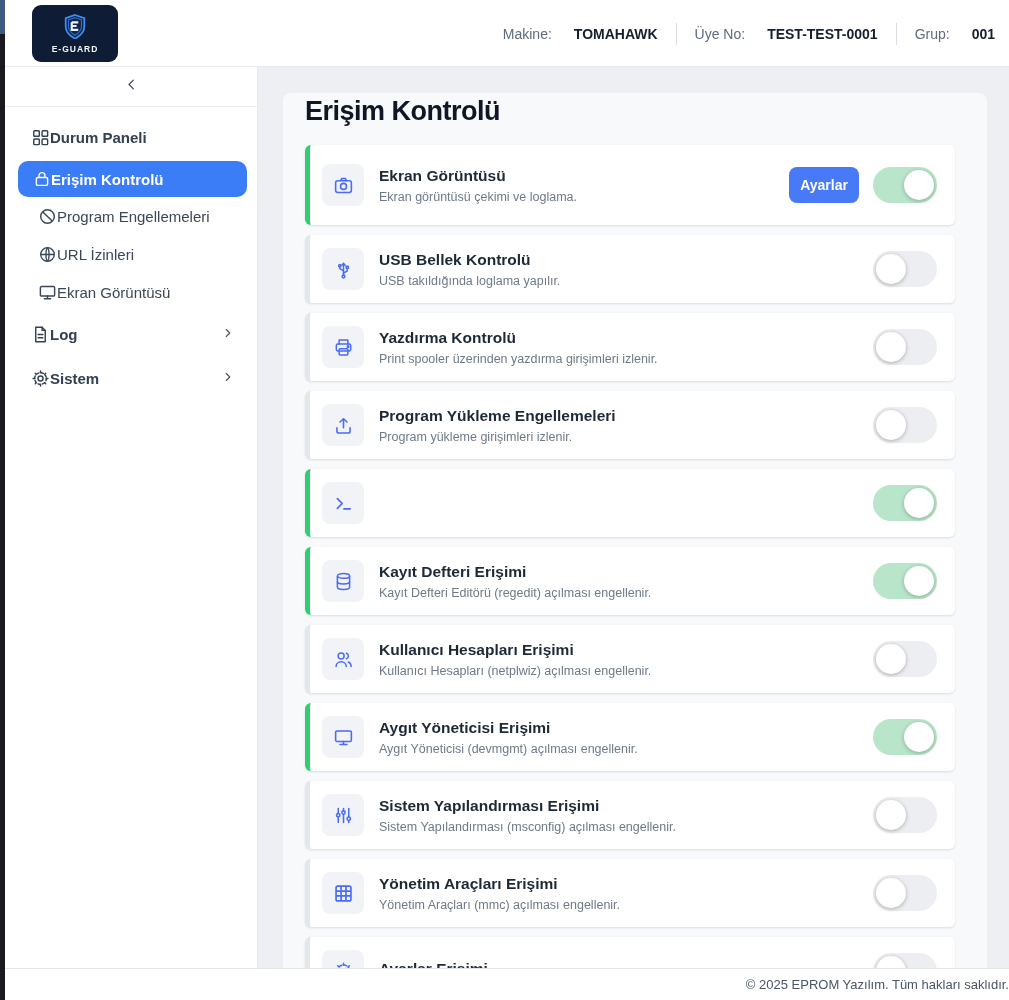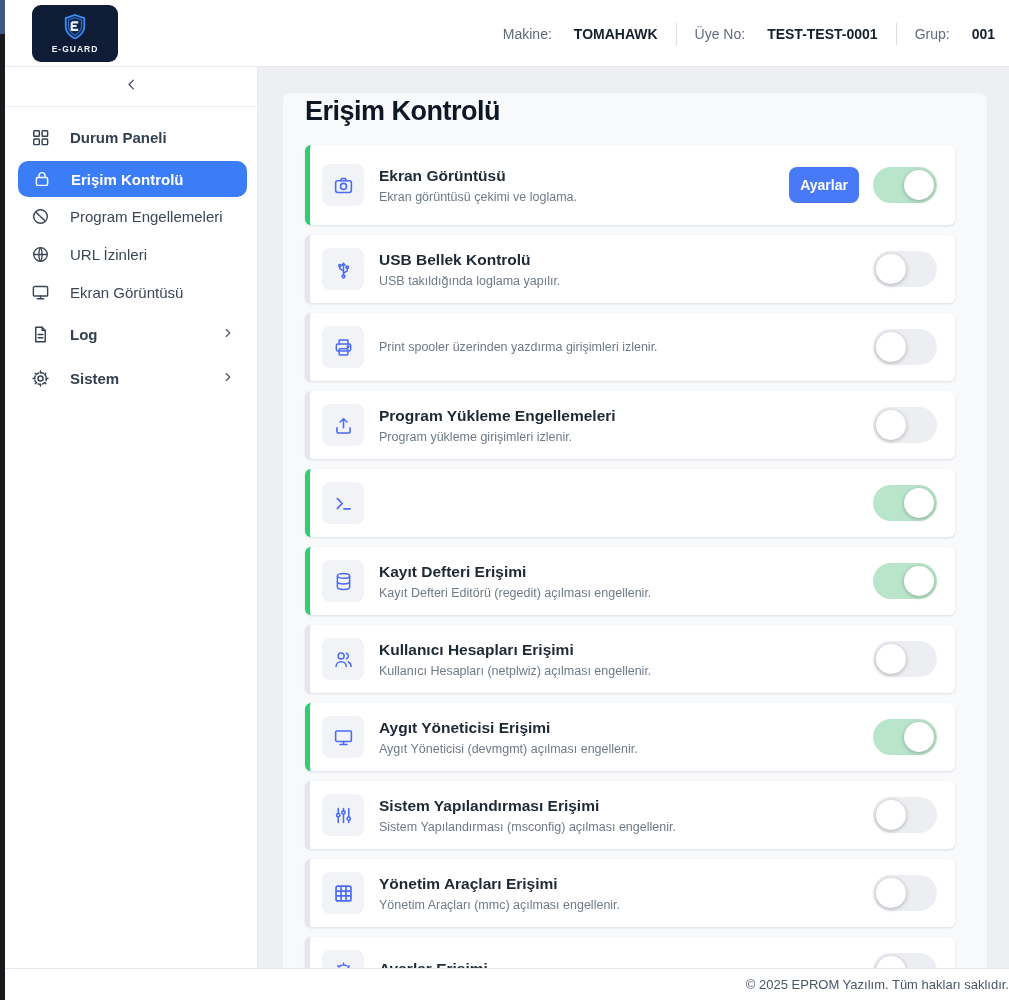--- a/index.html
+++ b/index.html
@@ -39,26 +39,26 @@
     position:absolute; left:5px; top:67px; width:253px; height:901px;
     background:#ffffff; border-right:1px solid #e8eaee; z-index:10;
   }
   .collapse-row {
     height:40px; border-bottom:1px solid #ecedf1;
     display:flex; align-items:center; justify-content:center; cursor:pointer;
   }
   .nav { padding-top:11px; }
   .nav-item {
     display:flex; align-items:center; height:38px;
-    padding-left:26px; padding-right:22px; gap:20px;
+    padding-left:26px; padding-right:22px; gap:0;
     font-size:15px; font-weight:700; color:#33404f; cursor:pointer;
   }
   .nav-item .nav-ic { display:flex; color:#3c4want6; }
   .nav-item svg { flex:none; }
-  .nav-item.sub { padding-left:26px; font-weight:400; color:#3b4756; }
+  .nav-item.sub { padding-left:33px; font-weight:400; color:#3b4756; }
   .nav-item .spacer { margin-left:auto; }
   .nav-item.active {
     background:#3b7cf7; color:#ffffff; border-radius:10px;
     margin:5px 10px 0 13px; padding-left:15px; height:36px; font-weight:700;
   }
   .mt6 { margin-top:6px; } .mt4 { margin-top:4px; }
   
   .main {
     position:absolute; left:258px; top:67px; width:751px; height:901px;
     background:#edeff3; overflow:hidden;
@@ -280,20 +280,21 @@
     <section class="card off">
       <div class="icon-tile">
         <svg width="21" height="21" viewBox="0 0 24 24" fill="none" stroke="currentColor" stroke-width="1.7" stroke-linecap="round" stroke-linejoin="round">
             <path d="M7 8V3.5h10V8"></path>
             <rect x="3.8" y="8" width="16.4" height="8" rx="1.6"></rect>
             <rect x="7" y="13.5" width="10" height="7" rx="1"></rect>
             <circle cx="17.2" cy="11" r=".9" fill="currentColor"></circle>
           </svg>
       </div>
       <div class="card-text">
+        <div class="card-title">Yazdırma Kontrolü</div>
         <div class="card-desc">Print spooler üzerinden yazdırma girişimleri izlenir.</div>
       </div>
       <div class="controls">
         <div class="toggle">
             <span class="knob"></span>
           </div>
       </div>
     </section>
 
     <section class="card off">

